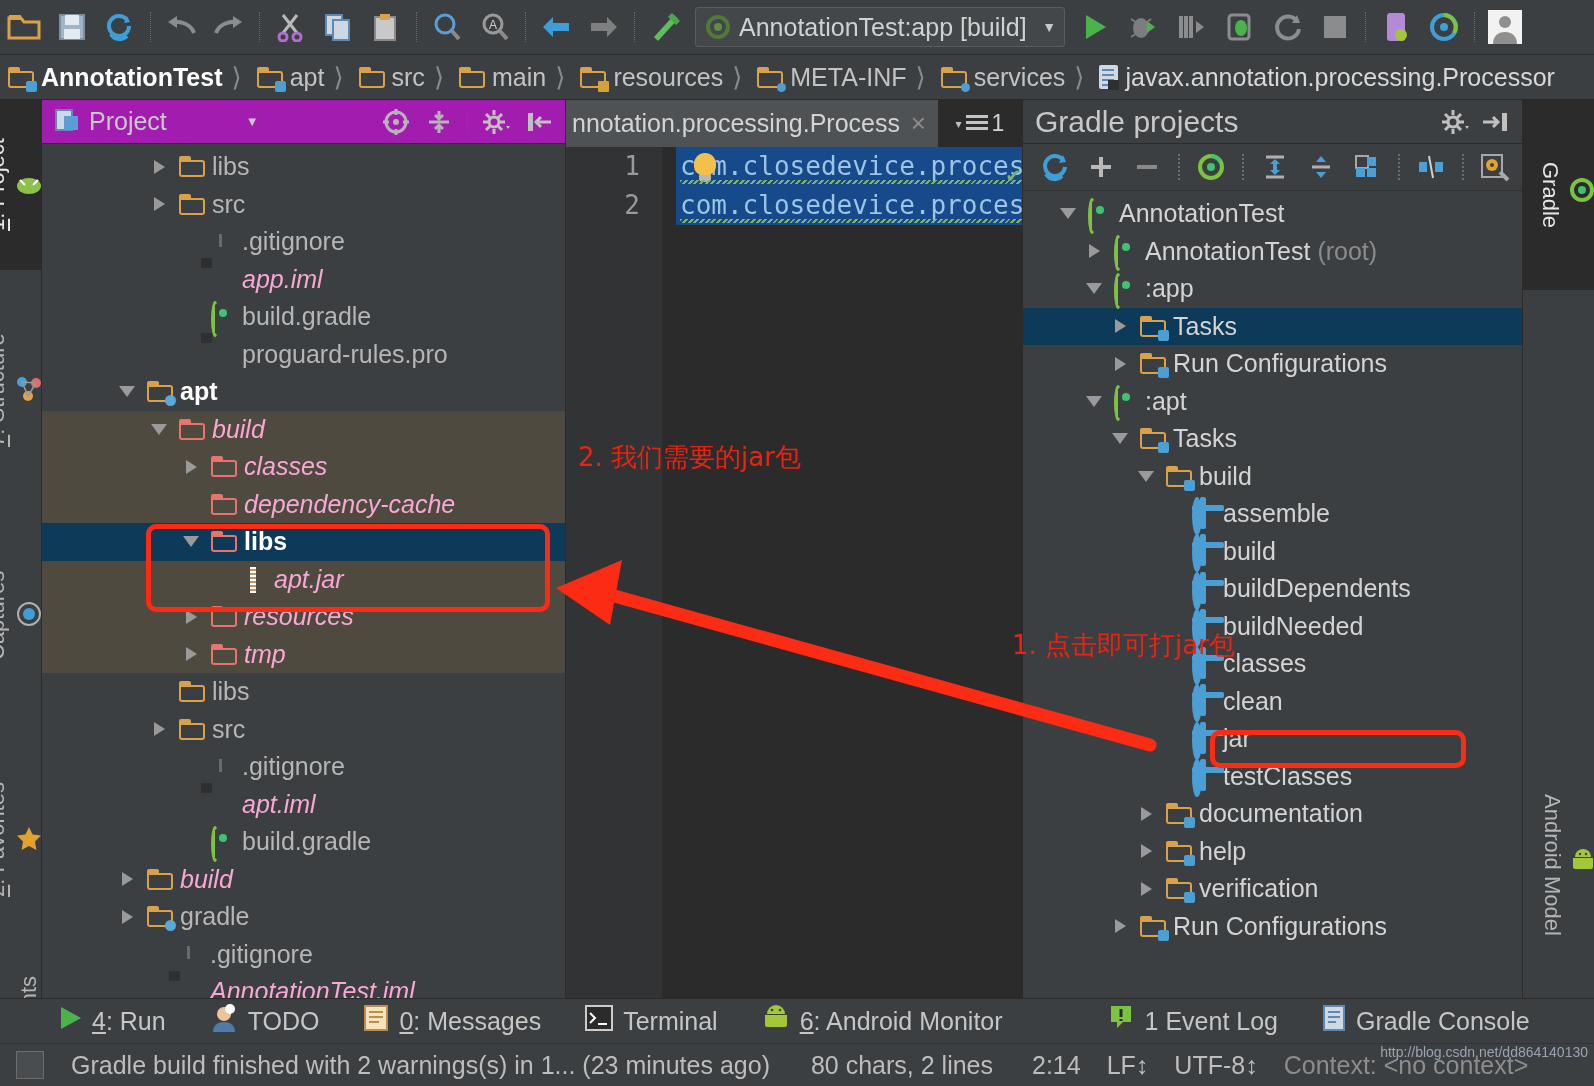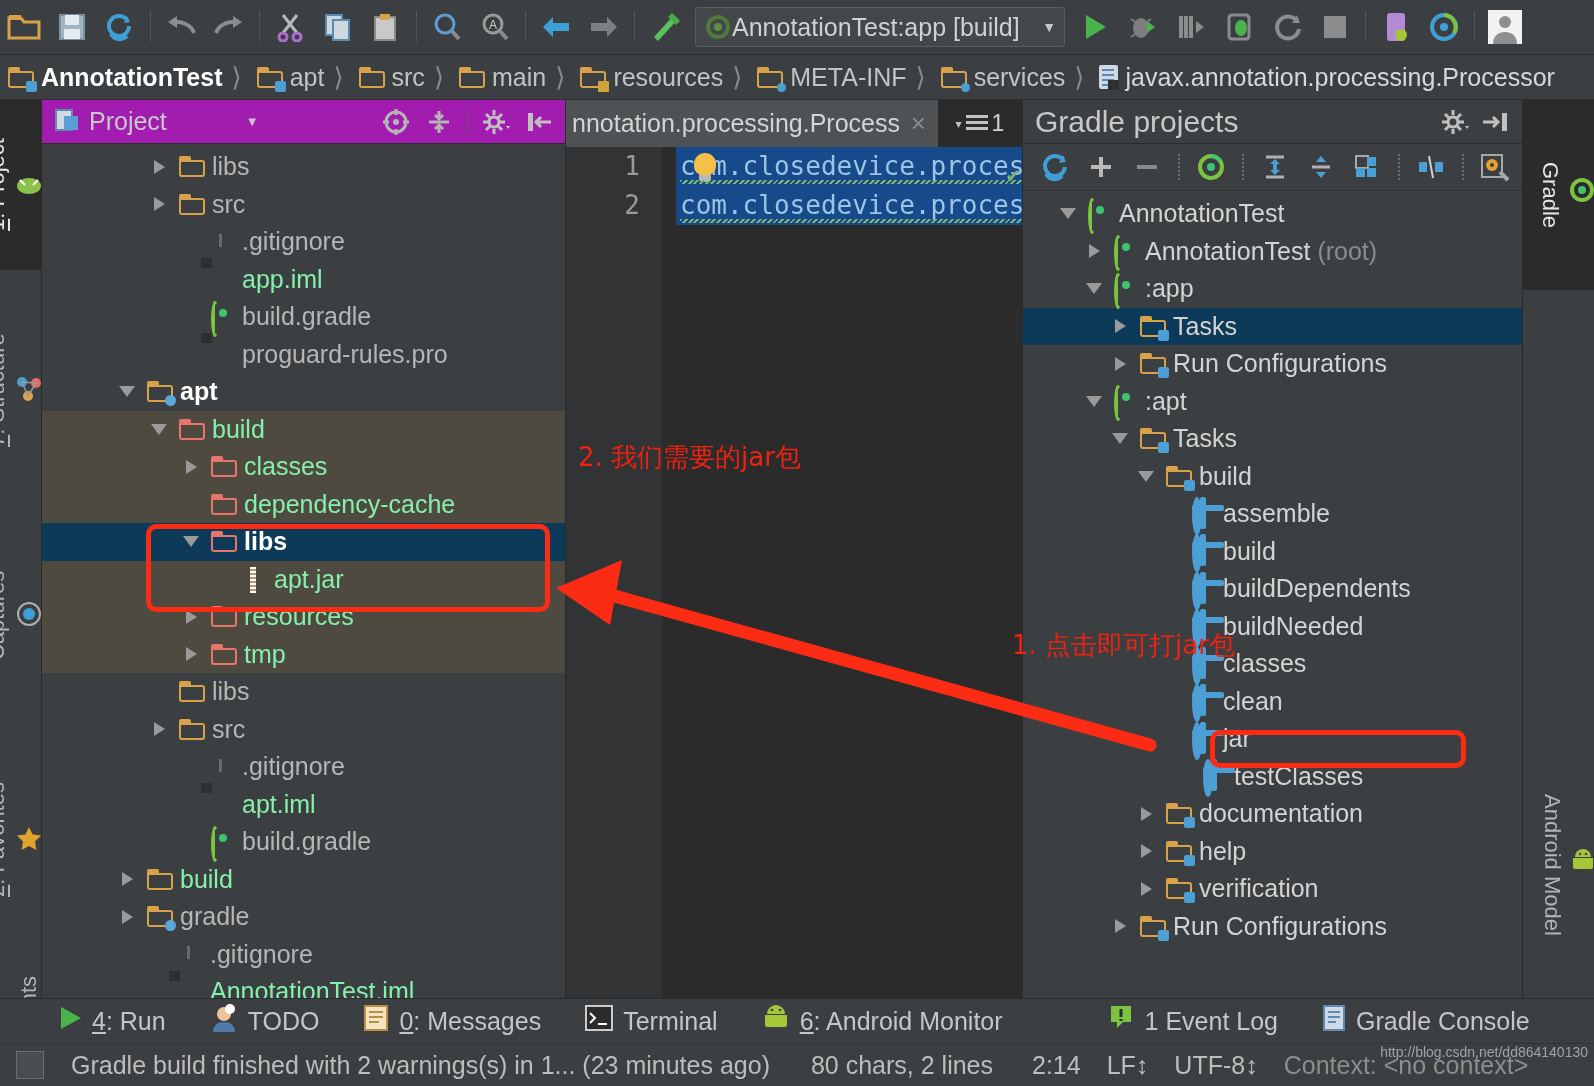--- a/index.html
+++ b/index.html
@@ -20,21 +20,21 @@
   }
   .tb-icon{
     width:44px; height:44px; margin:0 2px;
     display:flex; align-items:center; justify-content:center;
     position:relative;
   }
   .tb-sep{ width:1px; height:30px; background:#555; margin:0 6px;
            border-left:1px dotted #6a6a6a; background:transparent;}
   .runcfg{
     height:40px; min-width:370px; border:1px solid #5a5d5f; border-radius:3px;
-    background:#43474a; display:flex; align-items:center; padding:0 8px; 
+    background:#43474a; display:flex; align-items:center; padding:0 8px; gap:7px;
     margin-left:6px; margin-right:6px;
   }
   .runcfg .lbl{ font-size:25px; color:#cfd1d2; white-space:nowrap; }
   .runcfg .caret{ margin-left:auto; font-size:14px; color:#c8c8c8; }
 
   
   .crumbs{
     position:absolute; left:0; top:55px; width:1594px; height:45px;
     background:#3c3f41; display:flex; align-items:center;
     border-bottom:1px solid #2b2b2b;
@@ -78,21 +78,21 @@
   .divline{ width:1px; height:24px; background:#5a5a5a; margin:0 5px;}
 
   .tree{ padding-top:4px; font-size:25px; position:relative; }
   .trow{
     display:flex; align-items:center; height:37.5px; gap:7px; padding-right:6px;
     white-space:nowrap;
   }
   .trow .tw{ width:26px; display:flex; justify-content:center; flex:0 0 26px;}
   .trow .lab{ color:#b6b6b6; }
   .trow.bold .lab{ color:#ffffff; font-weight:bold; }
-  .trow.dim .lab{ color:#86efac; }
+  .trow.dim .lab{ color:#f9a8d4;font-style:italic; }
   .trow.sel{ background:#0d3a58; }
   .trow.hl{ background:#4e4a40; }
 
   .tri{ width:0;height:0;border-left:11px solid #9a9a9a;border-top:7px solid transparent;border-bottom:7px solid transparent;}
   .tri.down{ border-left:8px solid transparent;border-right:8px solid transparent;border-top:11px solid #9a9a9a; border-bottom:none;}
 
   
   .fold{ width:26px;height:21px; position:relative; flex:0 0 26px;}
   .fold i{ position:absolute; left:0; top:4px; width:26px; height:17px; border:2.5px solid #d9a24a; border-radius:2px 3px 3px 3px; background:transparent;}
   .fold b{ position:absolute; left:0; top:0px; width:12px; height:6px; background:#d9a24a; border-radius:2px 2px 0 0;}
@@ -903,21 +903,21 @@
         <div class="trow " style="padding-left: 136px;">
           <span class="tw"></span>
           <span class="gicon"><span class="gearic"></span></span>
           <span class="lab" style="color: rgb(212, 212, 212);">clean</span>
         </div>
         <div class="trow " style="padding-left: 136px;">
           <span class="tw"></span>
           <span class="gicon"><span class="gearic"></span></span>
           <span class="lab" style="color: rgb(212, 212, 212);">jar</span>
         </div>
-        <div class="trow " style="padding-left: 136px; margin-left: 11px;">
+        <div class="trow " style="padding-left: 136px;">
           <span class="tw"></span>
           <span class="gicon"><span class="gearic"></span></span>
           <span class="lab" style="color: rgb(212, 212, 212);">testClasses</span>
         </div>
         <div class="trow " style="padding-left: 110px;">
           <span class="tw">
             <span class="tri"></span>
           </span>
           <span class="fold">
             <i></i>

